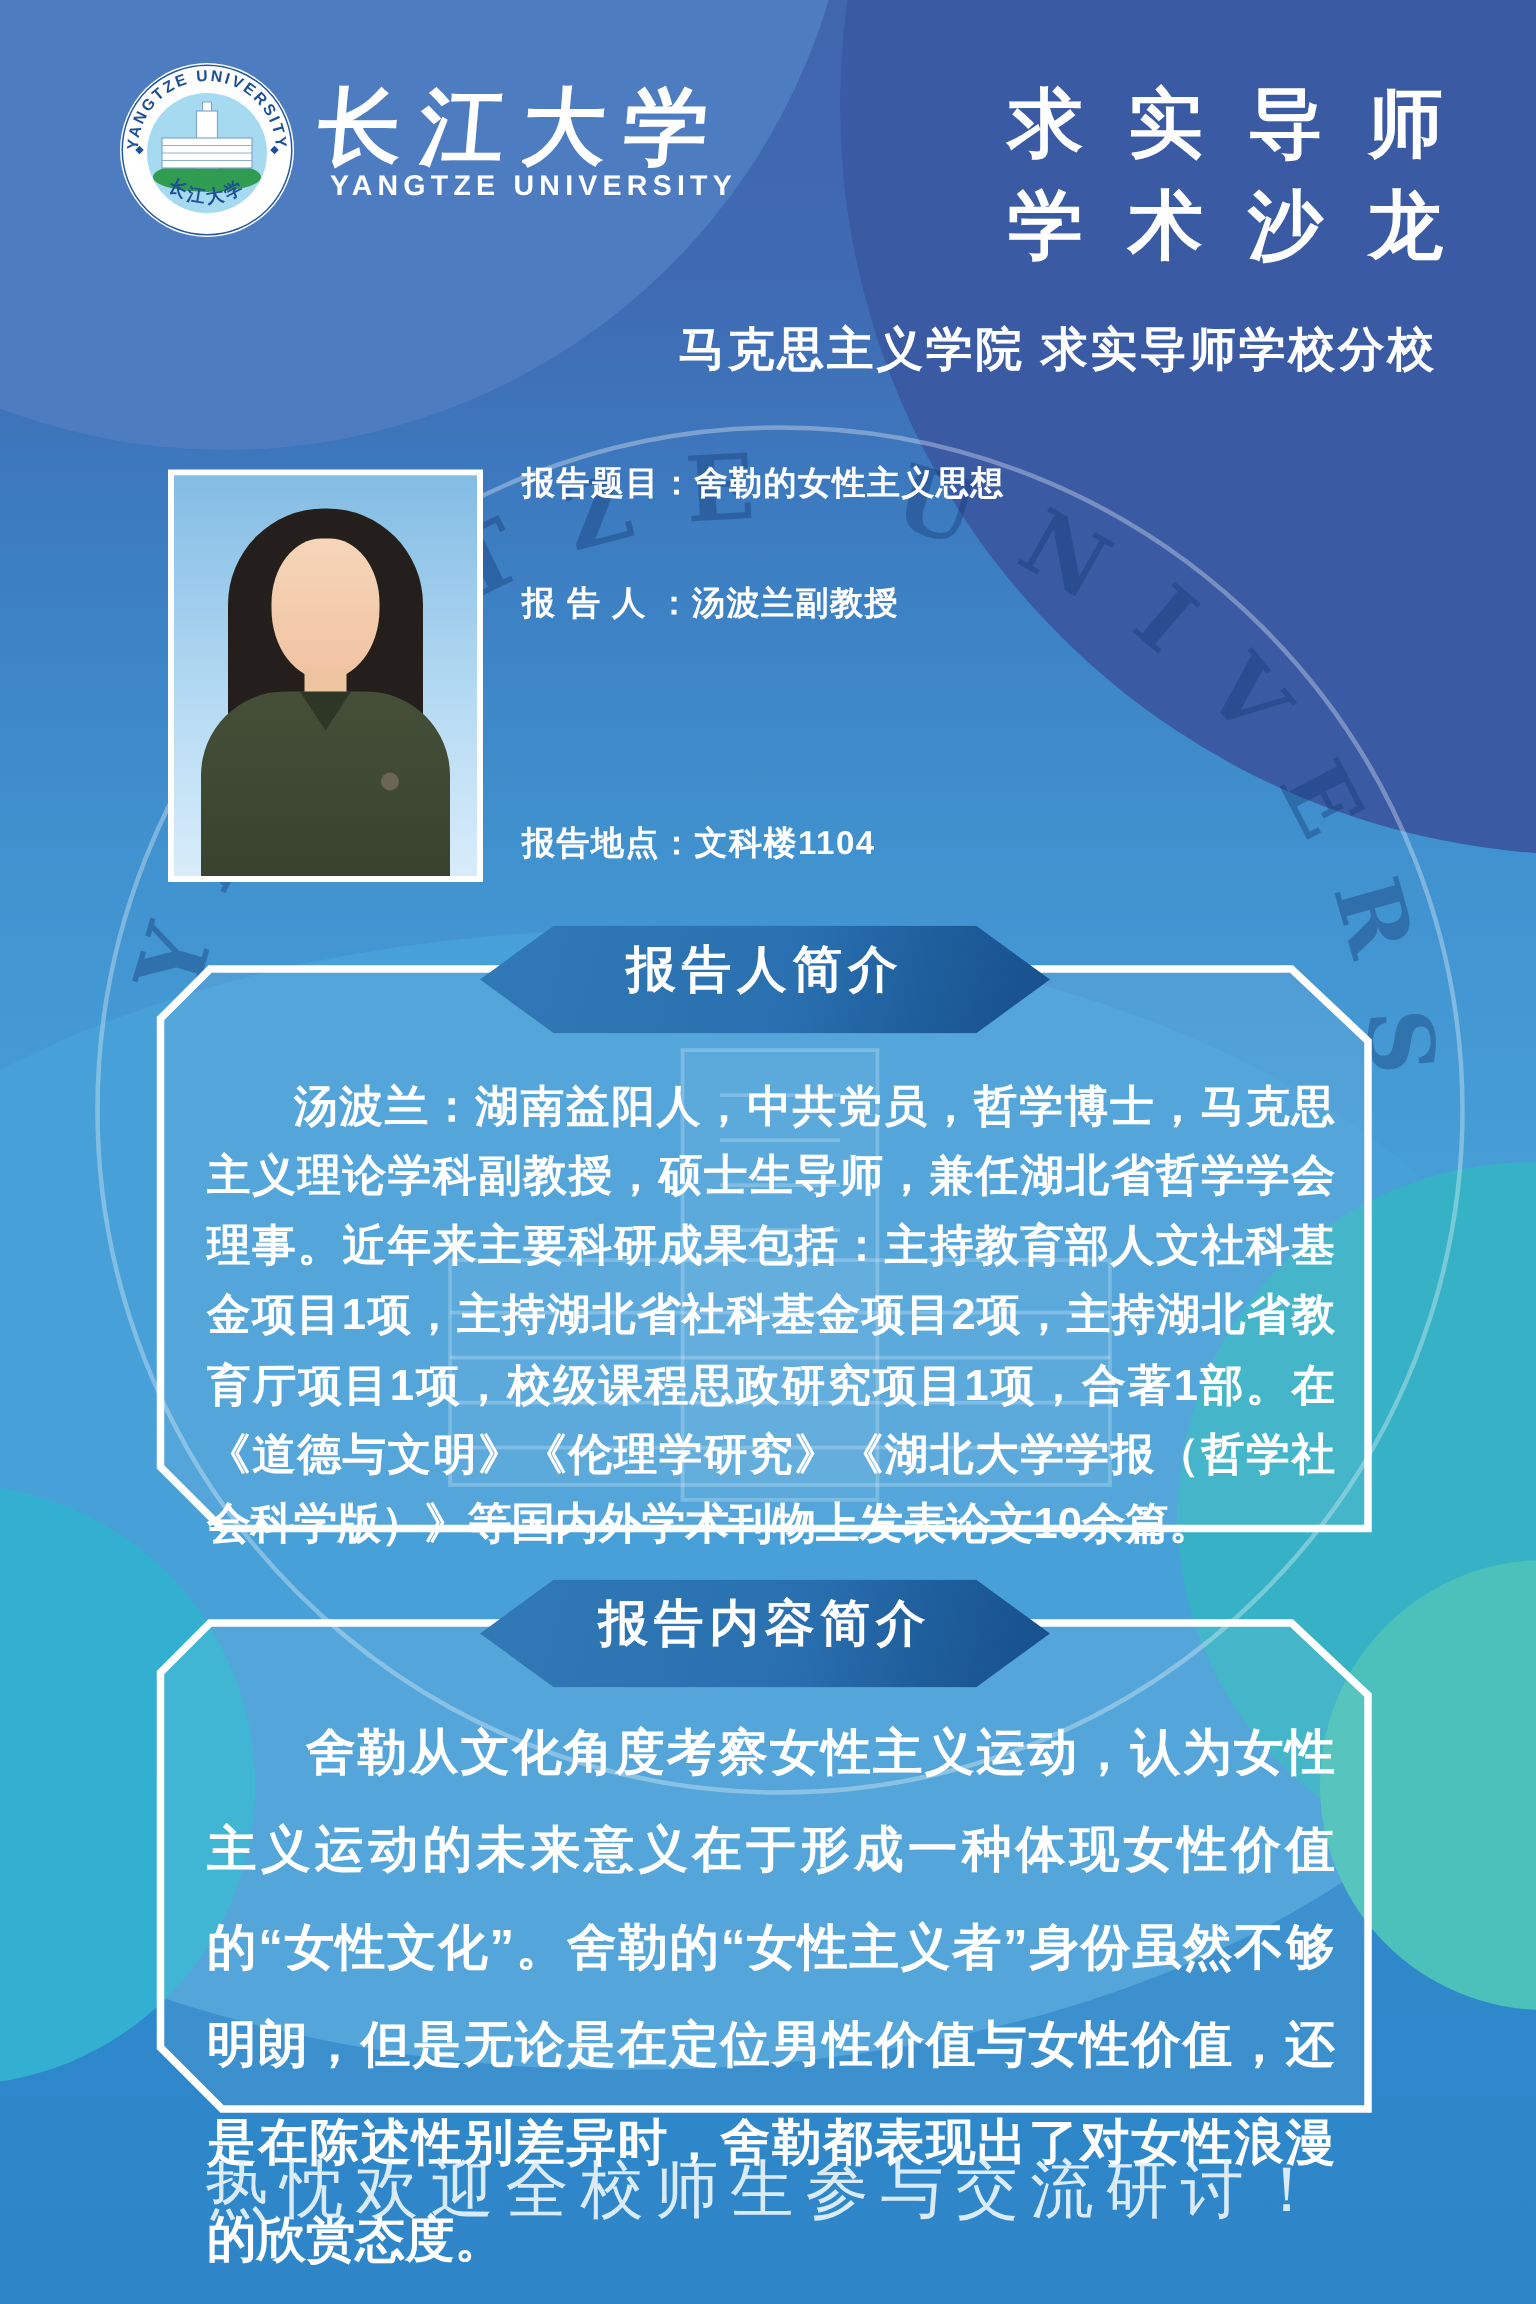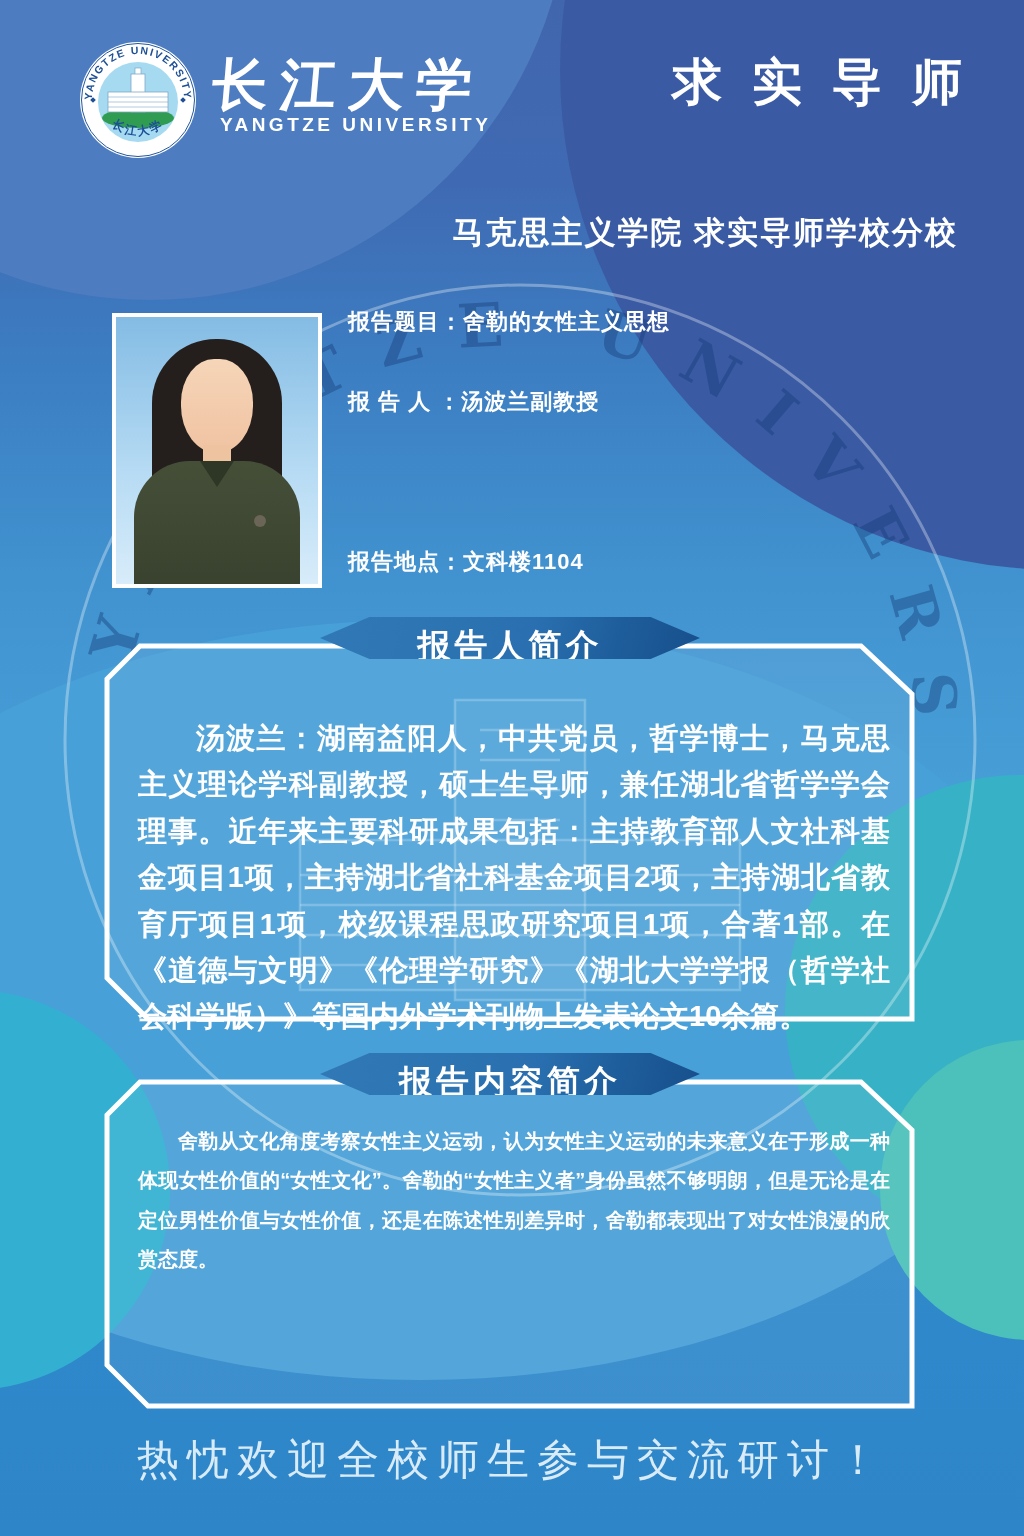--- a/index.html
+++ b/index.html
@@ -37,29 +37,29 @@
   .p-pin{left:138px;top:198px;width:12px;height:12px;border-radius:50%;background:#6b6557;}
 
   
   .detail-row{position:absolute;left:348px;font-size:22px;font-weight:700;letter-spacing:1px;white-space:nowrap;}
   .d1{top:307px}.d2{top:387px}.d3{top:467px}.d4{top:547px}
 
   
   .frame{position:absolute;left:104px;}
   .frame-1{top:643px;}
   .frame-2{top:1079px;}
-  .banner{position:absolute;left:320px;width:380px;height:42px;line-height:58px;text-align:center;
+  .banner{position:absolute;left:320px;width:380px;height:72px;line-height:58px;text-align:center;
     font-size:33px;font-weight:700;letter-spacing:4px;
     background:linear-gradient(105deg,#3079b6 0%,#2a70b0 55%,#1e5d9b 78%,#174f8c 100%);
     clip-path:polygon(0 50%,13% 0,87% 0,100% 50%,87% 100%,13% 100%);}
   .banner-1{top:617px;}
   .banner-2{top:1053px;}
   .section-body{position:absolute;left:138px;width:752px;font-weight:700;text-align:justify;text-indent:2em;color:#fff;}
   .body-1{top:686px;font-size:29px;line-height:1.60;}
-  .body-2{top:1102px;font-size:20px;line-height:1.97;}
+  .body-2{top:1102px;font-size:33px;line-height:1.97;}
 
   .footer{position:absolute;left:0;right:0;top:1432px;text-align:center;
     font-family:"DejaVu Serif","Liberation Serif",serif;font-size:42px;font-weight:500;
     letter-spacing:8px;color:rgba(226,240,250,0.95);white-space:nowrap;}
 </style>
 </head>
 <body>
 
 <div class="stage">
 
@@ -120,20 +120,21 @@
     <text font-size="12" font-weight="bold" fill="#1c4f96" letter-spacing="2" font-family="DejaVu Serif,serif">
       <textPath href="#sealBot" startOffset="50%" text-anchor="middle">长江大学</textPath>
     </text>
   </svg>
 
   <div class="uni-cn">长江大学</div>
   <div class="uni-en">YANGTZE UNIVERSITY</div>
 
   <div class="program">
     <div>求实导师</div>
+    <div>学术沙龙</div>
   </div>
 
   <div class="subtitle">马克思主义学院 求实导师学校分校</div>
 
   <div class="photo">
     <div class="p-hair"></div>
     <div class="p-face"></div>
     <div class="p-neck"></div>
     <div class="p-body"></div>
     <div class="p-collar"></div>

